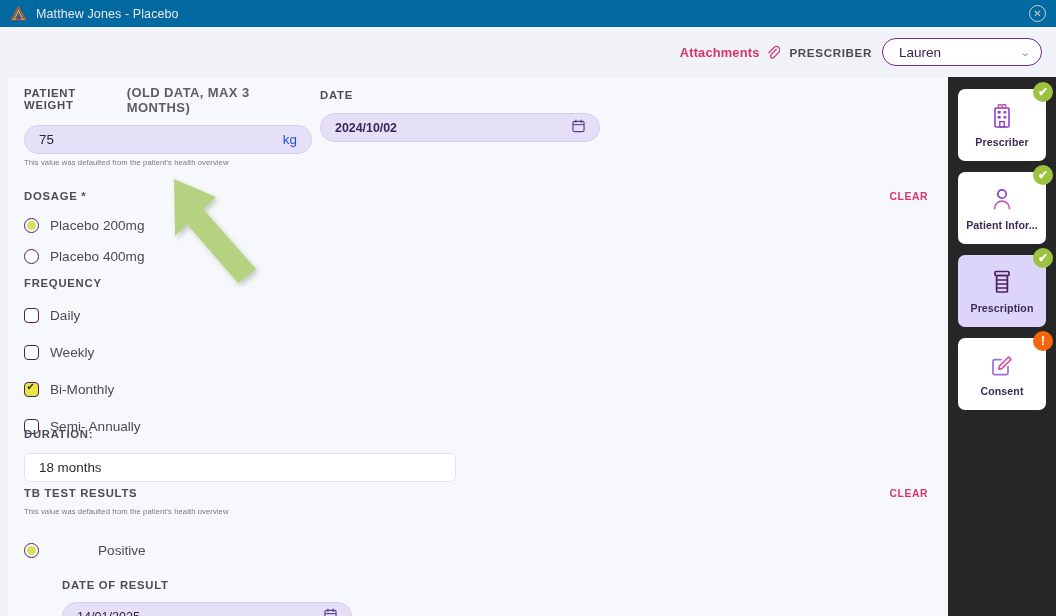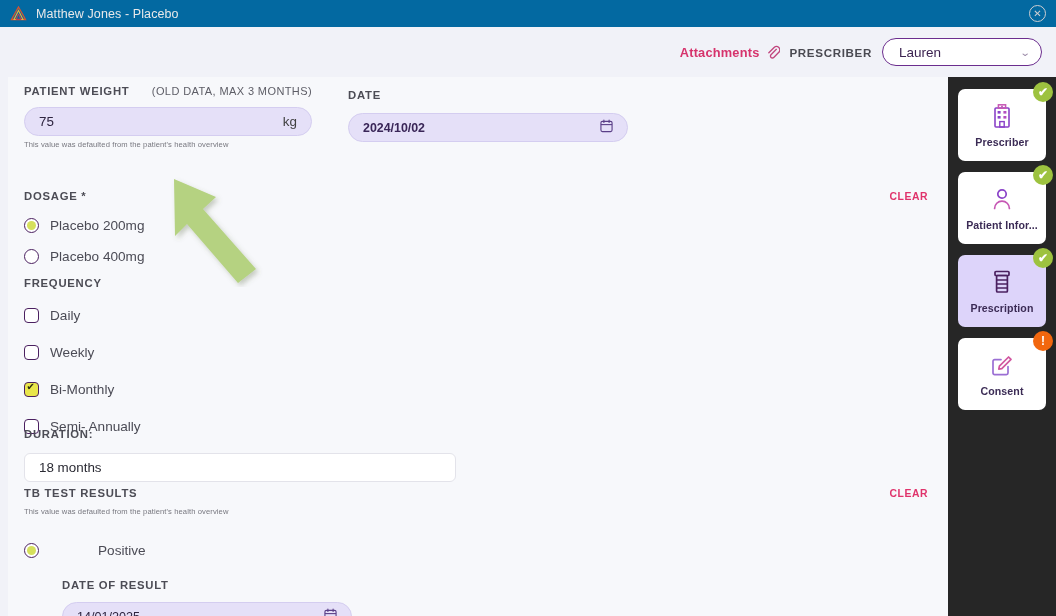--- a/index.html
+++ b/index.html
@@ -58,34 +58,34 @@
   
   .form {
     position:absolute; top:50px; left:8px; width:940px; bottom:0;
     background:#f7f8fb; overflow:hidden;
   }
   .section-row { display:flex; align-items:baseline; }
   .lbl {
     color:#4c4c55; font-size:11.3px; font-weight:700; letter-spacing:.75px;
   }
   .sublbl {
-    color:#5d5d66; font-size:11px; font-weight:400; letter-spacing:.4px;
+    color:#5d5d66; font-size:13px; font-weight:700; letter-spacing:.4px;
   }
   .hint { color:#77777f; font-size:7.6px; letter-spacing:.1px; }
   .clear-link {
     color:#e0336b; font-size:10.4px; font-weight:700; letter-spacing:.55px;
     cursor:pointer;
   }
 
   .field-lav {
     background:#e5e0f8; border:1px solid #d4cdf0; border-radius:16px;
     height:29px; display:flex; align-items:center; padding:0 14px;text-align:center;
   }
   .field-lav .txt { color:#2e2440; font-size:13.4px; }
-  .field-lav .unit { color:#404040; font-size:13.4px; margin-left:auto; }
+  .field-lav .unit { color:#1d4ed8; font-size:13.4px; margin-left:auto; }
   .field-lav .date-txt { color:#3a2658; font-size:12.4px; font-weight:700; }
 
   .field-white {
     background:#ffffff; border:1px solid #e3e3ea; border-radius:6px;
     height:29px; display:flex; align-items:center; padding:0 14px;
   }
   .field-white .txt { color:#2a2a33; font-size:13.4px; }
 
   
   .opt { display:flex; align-items:center; height:23px; }
@@ -175,21 +175,21 @@
           <span class="lbl">PATIENT WEIGHT</span>
           <span class="sublbl">(OLD DATA, MAX 3 MONTHS)</span>
         </div>
         <div class="field-lav" style="margin-top:10px;">
           <span class="txt">75</span>
           <span class="unit">kg</span>
         </div>
         <div class="hint" style="margin-top:4px;">This value was defaulted from the patient's health overview</div>
       </div>
 
-      <div style="position:absolute; left:312px; top:8px; width:280px;margin-left:28px;">
+      <div style="position:absolute; left:312px; top:8px; width:280px;">
         <span class="lbl">DATE</span>
         <div class="field-lav" style="margin-top:10px;">
           <span class="date-txt">2024/10/02</span>
           <span style="margin-left:auto;">
             <svg width="13" height="14" viewBox="0 0 14 15">
               <rect x="1" y="2.5" width="12" height="11" rx="1.6" fill="none" stroke="#5a3f87" stroke-width="1.2"></rect>
               <path d="M1 6 H13" stroke="#5a3f87" stroke-width="1.2"></path>
               <path d="M4.2 1 V3.6 M9.8 1 V3.6" stroke="#5a3f87" stroke-width="1.2" stroke-linecap="round"></path>
             </svg>
           </span>

